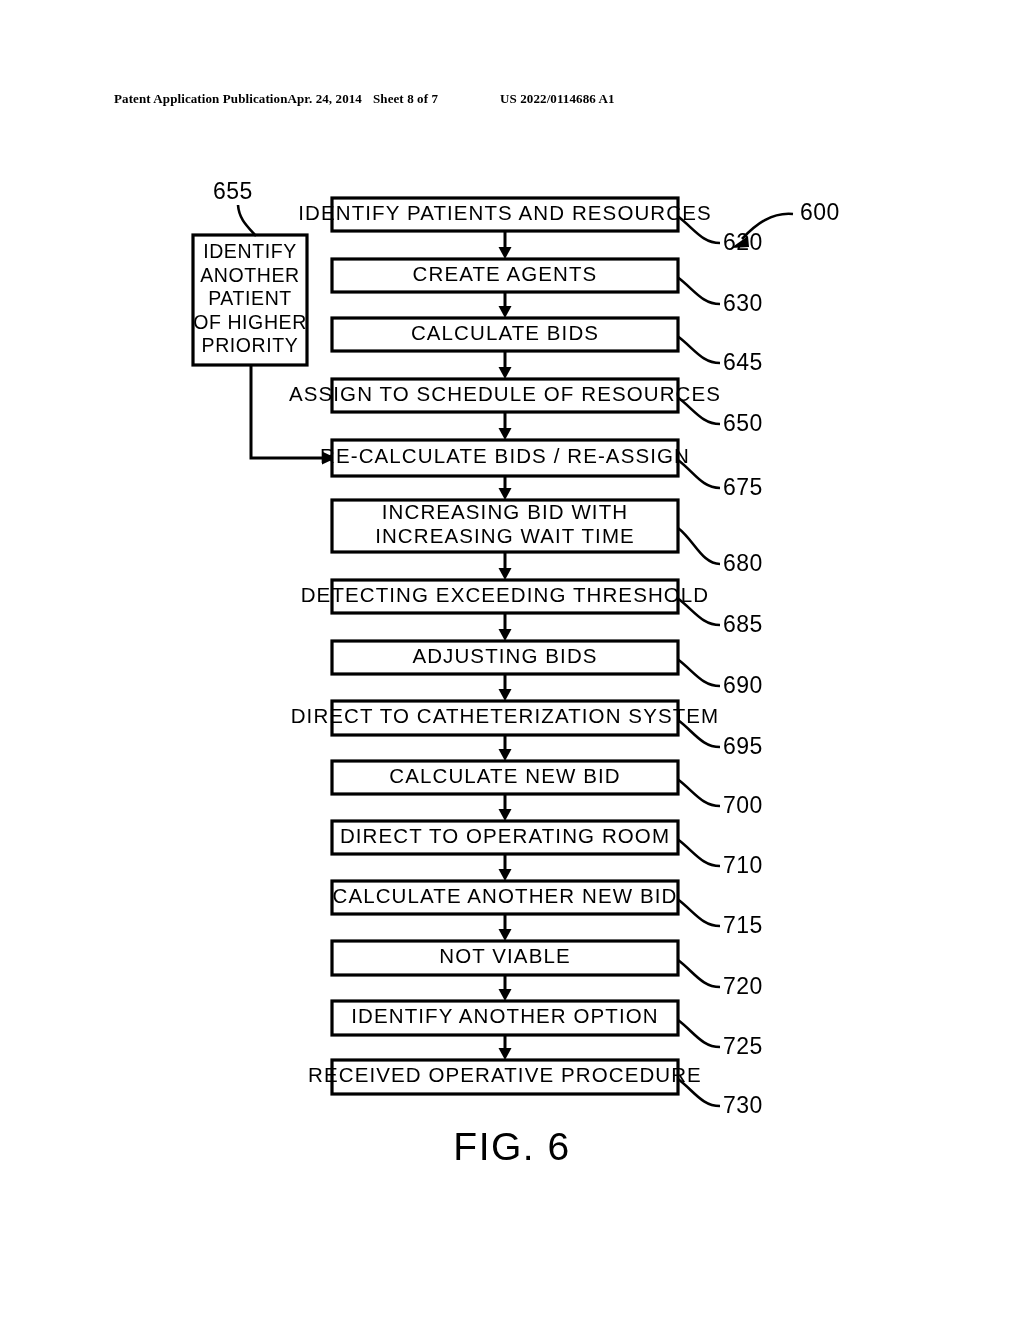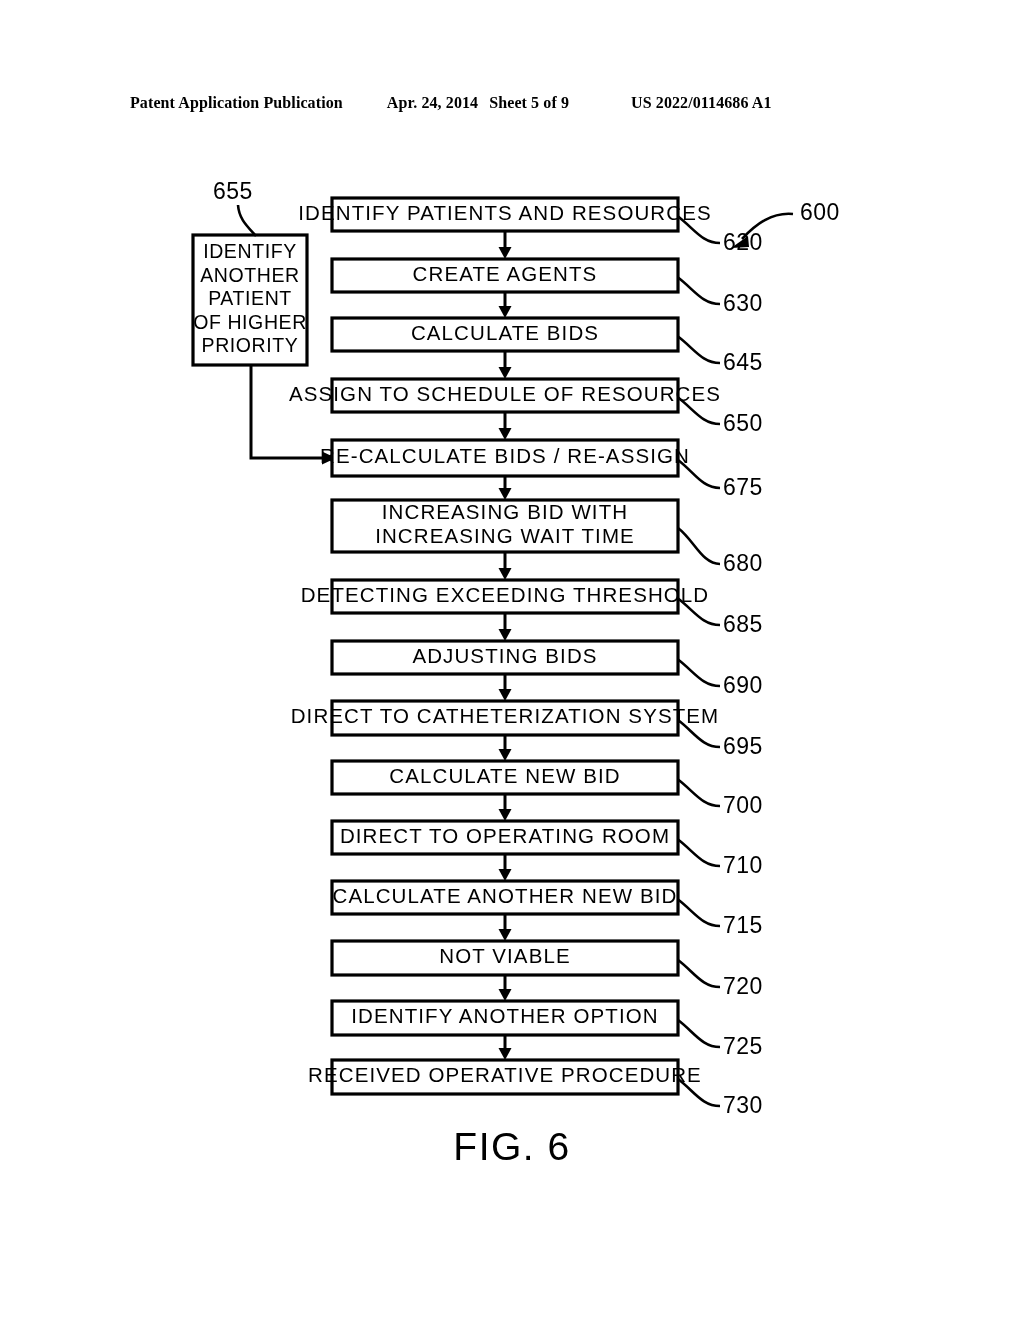--- a/index.html
+++ b/index.html
@@ -13,34 +13,33 @@
     position: relative;
     font-family: "Liberation Sans", sans-serif;
     color: #000000;
     overflow: hidden;
   }
 
   
   .pat-header {
     position: absolute;
     top: 86px;
-    left: 130px;
+    left: 114px;
     width: 764px;
     height: 26px;
     display: flex;
-    align-items: flex-end;
+    align-items: center;
     font-family: "Liberation Serif", serif;
     font-weight: bold;
-    font-size: 16px;
+    font-size: 13px;
     letter-spacing: 0.1px;
     white-space: nowrap;
   }
   .pat-header .hdr-pub { }
   .pat-header .hdr-date {
-    margin-left: 44px;
   }
   .pat-header .hdr-sheet {
     margin-left: 11px;
   }
   .pat-header .hdr-num {
     margin-left: 62px;
   }
 
   
   #figure-svg {
@@ -106,21 +105,21 @@
     fill: #000000;
     text-anchor: middle;
   }
 </style>
 </head>
 <body>
 
 <div class="pat-header">
   <span class="hdr-pub">Patent Application Publication</span>
   <span class="hdr-date">Apr. 24, 2014</span>
-  <span class="hdr-sheet">Sheet 5 of 9</span>
+  <span class="hdr-sheet">Sheet 8 of 7</span>
   <span class="hdr-num">US 2022/0114686 A1</span>
 </div>
 
 <svg id="figure-svg" viewBox="0 0 1024 1320">
 
   <g id="connectors-layer">
       <g>
         <line class="conn" x1="505" y1="231" x2="505" y2="252"></line>
         <polygon class="arrowhead" points="498.5,247 511.5,247 505,259"></polygon>
       </g>

